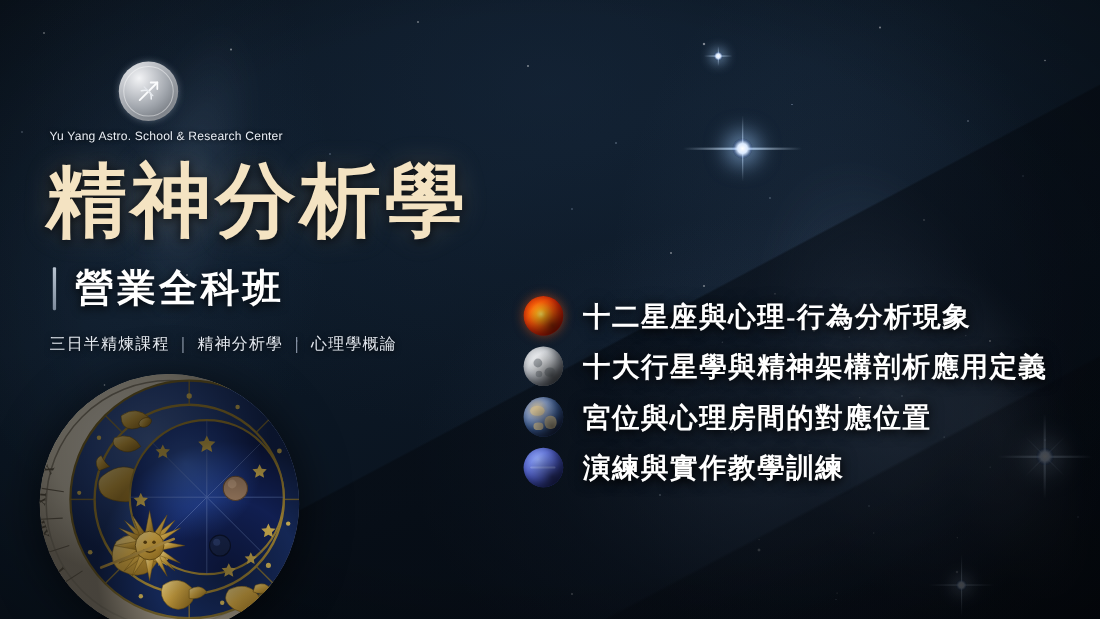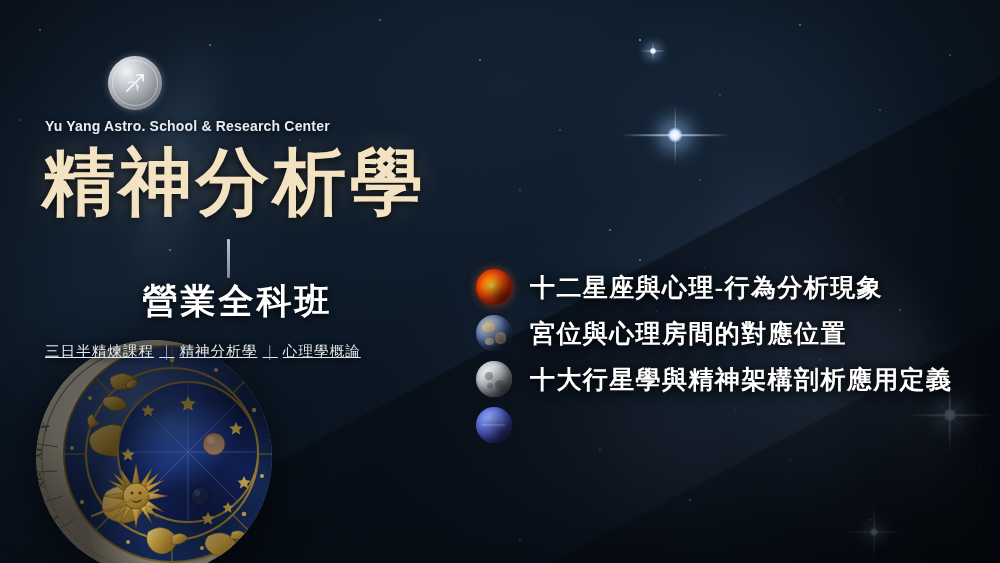--- a/index.html
+++ b/index.html
@@ -192,58 +192,57 @@
       radial-gradient(circle at 34% 28%, #f2f3f5 0%, #c9ccd1 26%, #9fa4ab 52%, #73787f 78%, #4c5056 100%);
     box-shadow:0 0 7px rgba(180,195,215,0.40), inset 0 0 5px rgba(255,255,255,0.35);
     position:relative;
   }
   .emblem .ring {
     position:absolute; inset:4px; border-radius:50%;
     border:1px solid rgba(255,255,255,0.45);
   }
   .emblem svg { position:absolute; left:50%; top:50%; transform:translate(-50%,-50%); }
   .logo-text {
-    font-size:14px; font-weight:bold; letter-spacing:.18px;
+    font-size:11px; font-weight:normal; letter-spacing:.18px;
     color:#e8edf4; white-space:nowrap;
     text-shadow:0 0 4px rgba(0,0,0,.85);
   }
 
   
   #headline {
     position:absolute; left:42px; top:146px;
     z-index:6;
   }
   .title-main {
     font-family:"Liberation Serif", "DejaVu Serif", serif;
     font-size:73px; font-weight:bold;
     letter-spacing:4px; line-height:1;
     color:#f4e3c2;
     text-shadow:0 2px 10px rgba(0,0,0,.85), 0 0 26px rgba(230,200,150,.22);
   }
   .subtitle-row {
     display:flex; align-items:center;
-    margin-top:20px; margin-left:6px;flex-direction:column;
+    margin-top:20px; margin-left:6px;
   }
   .sub-bar {
     width:2.5px; height:39px;
     background:linear-gradient(180deg, #b9c4d1, #7d8b9c);
     margin-right:18px; border-radius:1px;
   }
   .subtitle {
     font-family:"Liberation Serif", "DejaVu Serif", serif;
     font-size:35px; font-weight:bold; letter-spacing:3px;
     color:#ffffff;
     text-shadow:0 2px 9px rgba(0,0,0,.9);
   }
   .tagline {
     margin-top:17px; margin-left:3px;
     font-size:14.5px; letter-spacing:1.1px;
     color:#e3e8ef;
     text-shadow:0 1px 6px rgba(0,0,0,.9);
-    text-decoration:underline;
   }
   .tagline .sep { color:#9facbe; margin:0 5px; }
 
   
   #astrolabe {
     position:absolute; left:32px; top:336px;
     width:244px; height:244px;
     z-index:5;
     filter:drop-shadow(0 6px 22px rgba(0,0,0,.65));
   }
@@ -529,43 +528,44 @@
   <div id="bullets">
 
     <div class="bullet">
       <span class="planet p-sun">
           <span class="shade"></span>
         </span>
       <span class="bullet-text">十二星座與心理-行為分析現象</span>
     </div>
 
     <div class="bullet">
+      <span class="planet p-moon">
+        <span class="crater" style="left:26%;top:30%;width:8px;height:8px;"></span>
+        <span class="crater" style="left:52%;top:52%;width:10px;height:9px;"></span>
+        <span class="crater" style="left:30%;top:62%;width:6px;height:6px;"></span>
+        <span class="shade"></span>
+      </span>
+      <span class="bullet-text">十大行星學與精神架構剖析應用定義</span>
+    </div>
+
+    <div class="bullet">
       <span class="planet p-earth">
         <span class="land" style="left:16%;top:22%;width:13px;height:9px;"></span>
         <span class="land" style="left:54%;top:46%;width:11px;height:12px;"></span>
         <span class="land" style="left:24%;top:64%;width:9px;height:7px;"></span>
         <span class="shade"></span>
       </span>
       <span class="bullet-text">宮位與心理房間的對應位置</span>
     </div>
 
-    <div class="bullet">
-      <span class="planet p-moon">
-        <span class="crater" style="left:26%;top:30%;width:8px;height:8px;"></span>
-        <span class="crater" style="left:52%;top:52%;width:10px;height:9px;"></span>
-        <span class="crater" style="left:30%;top:62%;width:6px;height:6px;"></span>
-        <span class="shade"></span>
-      </span>
-      <span class="bullet-text">十大行星學與精神架構剖析應用定義</span>
-    </div>
-
 
     <div class="bullet">
       <span class="planet p-neptune">
         <span class="band"></span>
           <span class="shade"></span>
       </span>
+      <span class="bullet-text">演練與實作教學訓練</span>
     </div>
 
   </div>
 
   <div class="vignette"></div>
 </div>
 
 </body></html>

